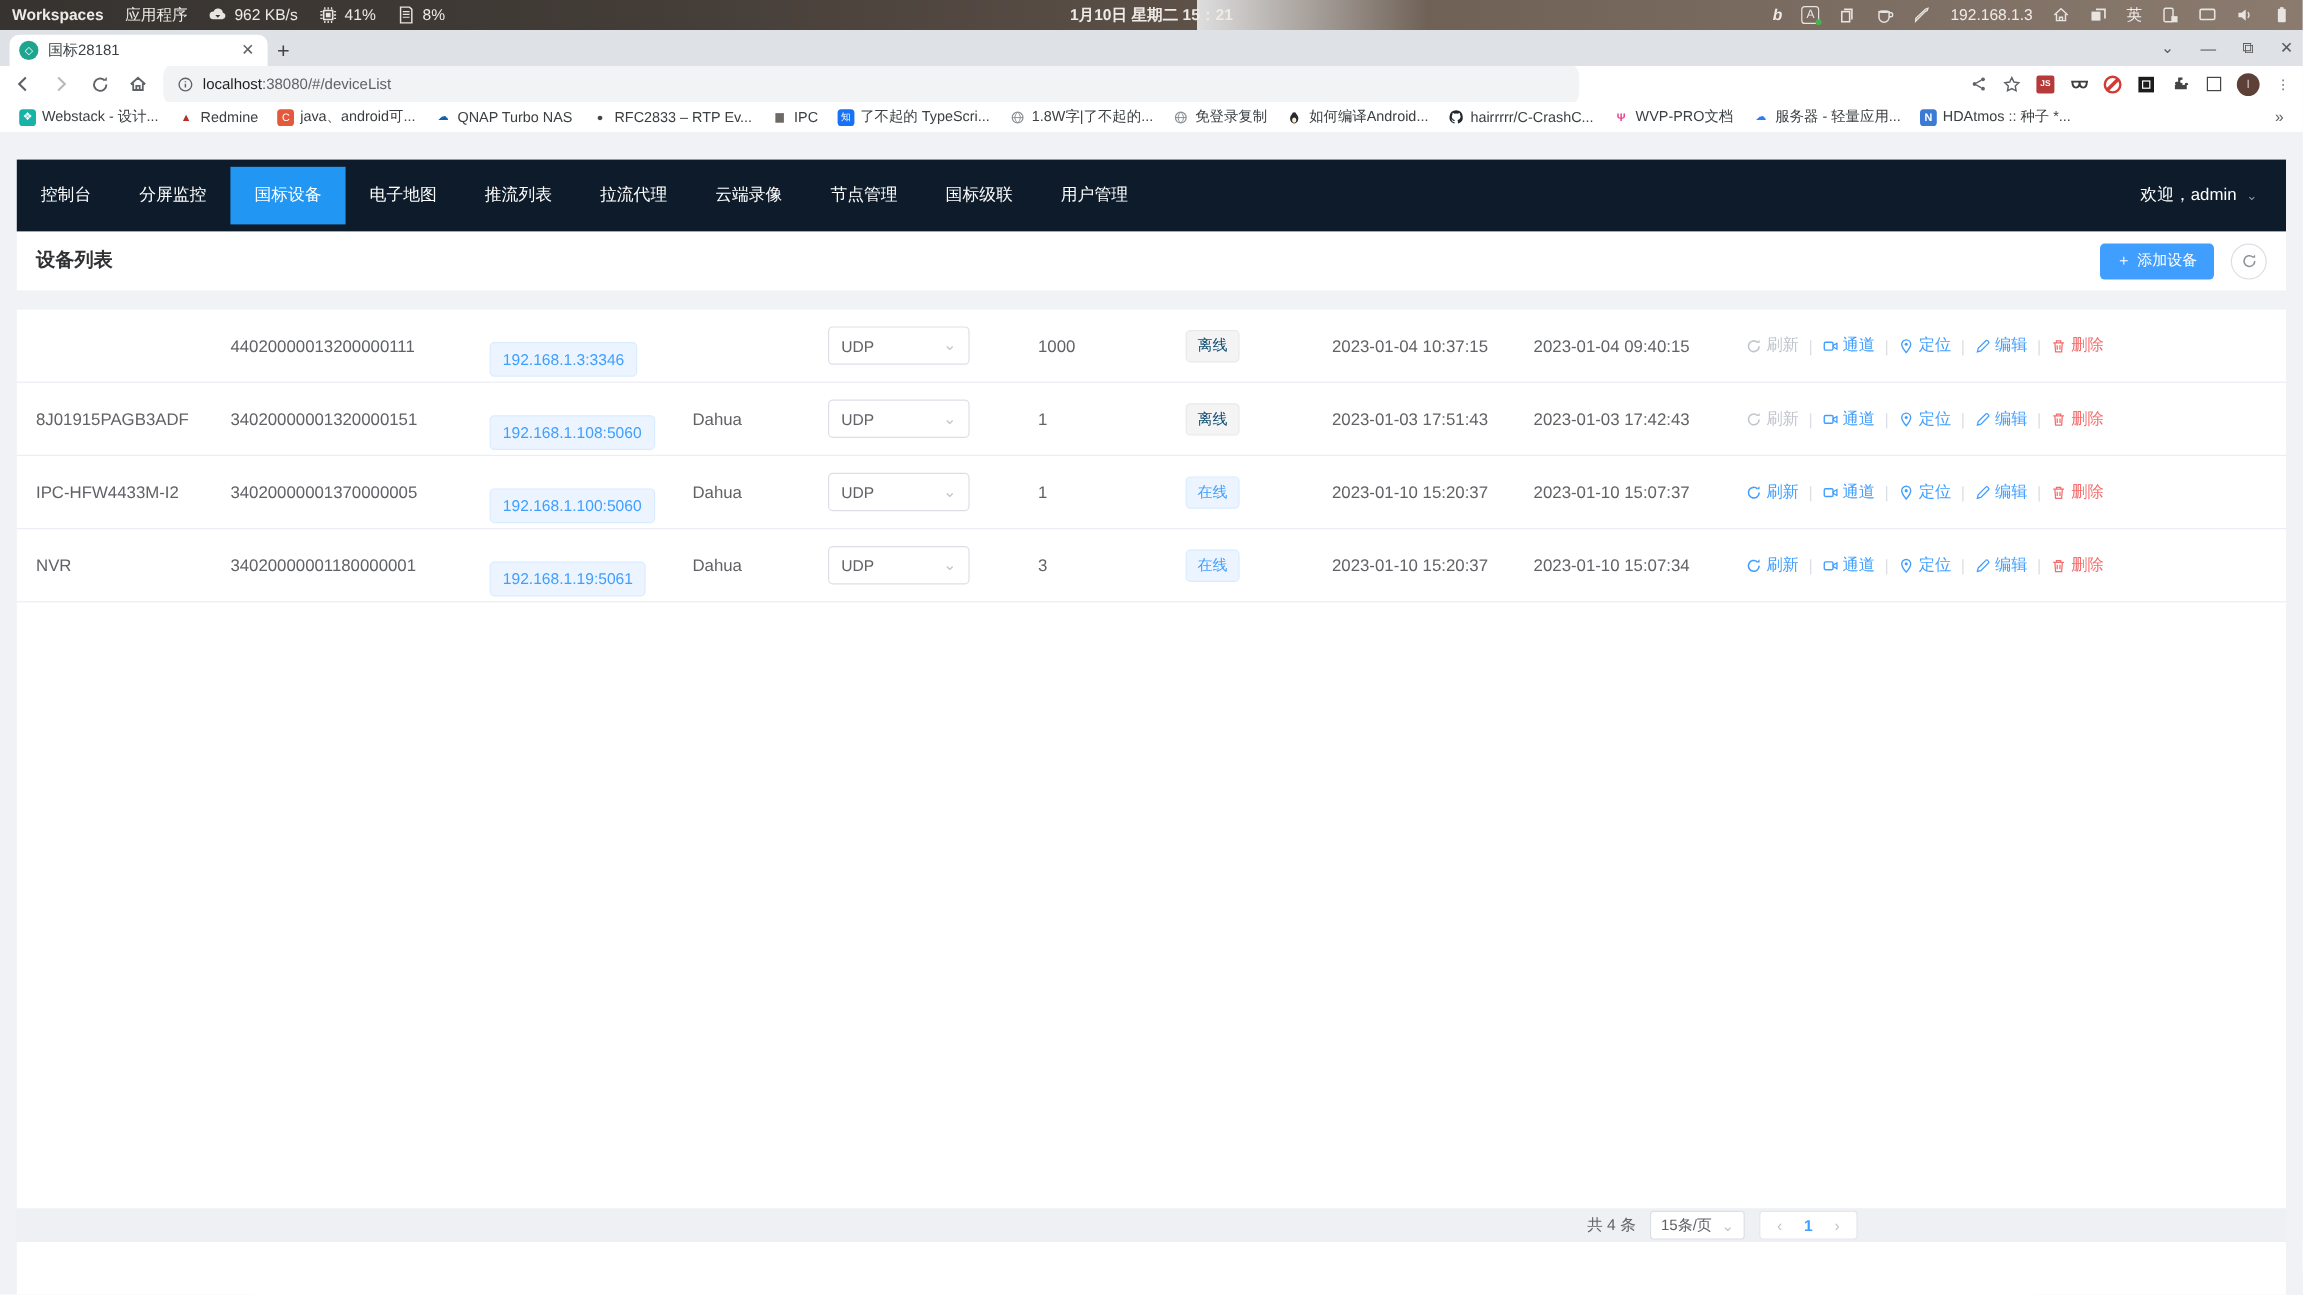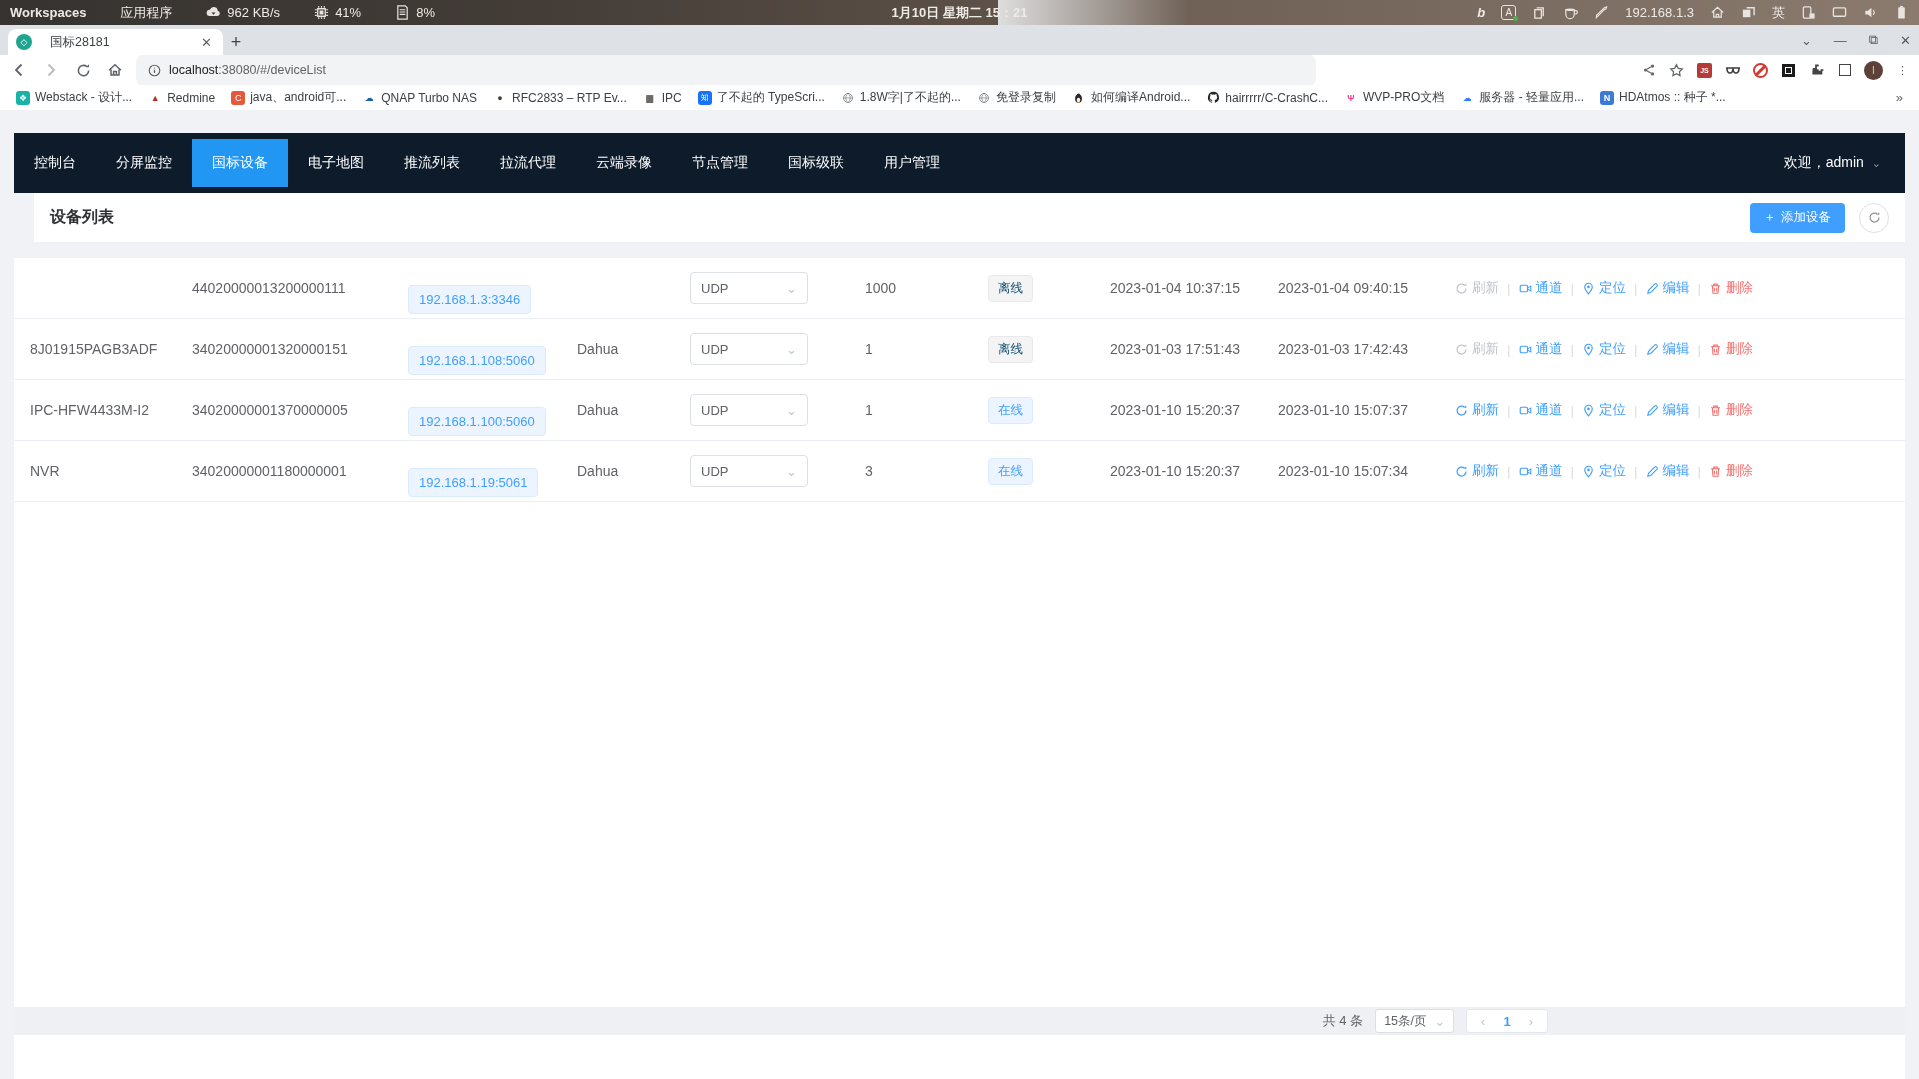--- a/index.html
+++ b/index.html
@@ -12,27 +12,27 @@
     background:linear-gradient(90deg,#363330 0%,#433c37 28%,#5d5148 52%,#71625724 0,#6f6156 62%,#7d6e63 82%,#8b7b6f 100%);
     font-size:13px; padding:0 10px; gap:18px; }
   .sysbar .seg { display:flex; align-items:center; gap:6px; white-space:nowrap; }
   .sysbar .bold { font-weight:bold; }
   .sysbar .spacer { flex:1; }
   .sysbar svg { display:block; }
   .sys-icon { width:15px; height:15px; fill:#e8e4df; }
   .sysbar .clock { position:absolute; left:0; right:0; text-align:center; font-weight:bold; pointer-events:none; }
   .sysbar { position:relative; }
   .sysbar .right { display:flex; align-items:center; gap:16px; z-index:1; }
-  .sysbar .left { display:flex; align-items:center; gap:34px; z-index:1; }
+  .sysbar .left { display:flex; align-items:center; gap:18px; z-index:1; }
 
   
   .tabstrip { height:30px; flex:0 0 30px; background:#dee1e6; display:flex; align-items:flex-end; padding:0 8px; position:relative; }
   .tab { width:215px; height:26px; background:#fff; border-radius:8px 8px 0 0; display:flex; align-items:center; padding:0 8px; gap:8px; font-size:12.5px; color:#3c4043; }
   .tab .favicon { width:16px; height:16px; border-radius:50%; background:#1fa58f; color:#fff; font-size:9px; display:flex; align-items:center; justify-content:center; flex:0 0 16px; }
-  .tab .title { flex:1; overflow:hidden; white-space:nowrap;margin-left:10px; }
+  .tab .title { flex:1; overflow:hidden; white-space:nowrap; }
   .tab .close { color:#5f6368; font-size:13px; padding:0 3px; }
   .newtab { width:26px; height:26px; display:flex; align-items:center; justify-content:center; color:#444; font-size:18px; }
   .wincontrols { position:absolute; right:8px; top:0; height:30px; display:flex; align-items:center; gap:22px; color:#5a5a5a; font-size:13px; }
 
   
   .toolbar { height:30px; flex:0 0 30px; background:#fff; display:flex; align-items:center; padding:0 8px; gap:10px; }
   .navbtn { width:22px; height:22px; display:flex; align-items:center; justify-content:center; color:#5f6368; }
   .navbtn.disabled { color:#b8bbbe; }
   .omnibox { flex:1; height:37px; background:#f1f3f4; border-radius:12px; display:flex; align-items:center; padding:0 12px; gap:8px; font-size:12.5px; color:#5f6368; max-width:1180px; }
   .omnibox .host { color:#202124; }
@@ -53,21 +53,21 @@
   .bm-more { margin-left:auto; color:#5f6368; font-size:13px; padding:0 6px; }
 
   
   .webpage { flex:1; background:#f0f2f5; padding:23px 14px 0 14px; display:flex; flex-direction:column; }
   .appnav { height:60px; flex:0 0 60px; background:#0d1b2a; display:flex; align-items:center; color:#fff; }
   .appnav .item { padding:0 20px; height:48px; display:flex; align-items:center; font-size:14px; cursor:pointer; }
   .appnav .item.active { background:#2196f3; }
   .appnav .user { margin-left:auto; display:flex; align-items:center; gap:8px; padding-right:24px; font-size:14px; }
   .appnav .user .chev { color:#8a97a5; font-size:11px; }
 
-  .pagehead { height:49px; flex:0 0 49px; background:#fff; display:flex; align-items:center; padding:0 16px;margin-left:20px; }
+  .pagehead { height:49px; flex:0 0 49px; background:#fff; display:flex; align-items:center; padding:0 16px; }
   .pagehead h1 { font-size:16px; color:#303133; font-weight:bold; }
   .pagehead .tools { margin-left:auto; display:flex; align-items:center; gap:14px; }
   .btn-primary { background:#409eff; color:#fff; border:none; border-radius:4px; height:30px; padding:0 14px; font-size:12.5px; display:flex; align-items:center; gap:5px; cursor:pointer; }
   .btn-circle { width:30px; height:30px; border-radius:50%; background:#fff; border:1px solid #dcdfe6; color:#8f9399; display:flex; align-items:center; justify-content:center; cursor:pointer; }
 
   .gap { height:16px; flex:0 0 16px; }
   .tablecard { flex:1; background:#fff; display:flex; flex-direction:column; }
   .trow { display:grid; grid-template-columns:162px 216px 169px 113px 175px 123px 122px 168px 177px 1fr; align-items:center; padding-left:16px; border-bottom:1px solid #ebeef5; }
   .thead { height:44px; color:#909399; font-size:14px; }
   .tbody-row { height:61px; color:#606266; font-size:14px; }

